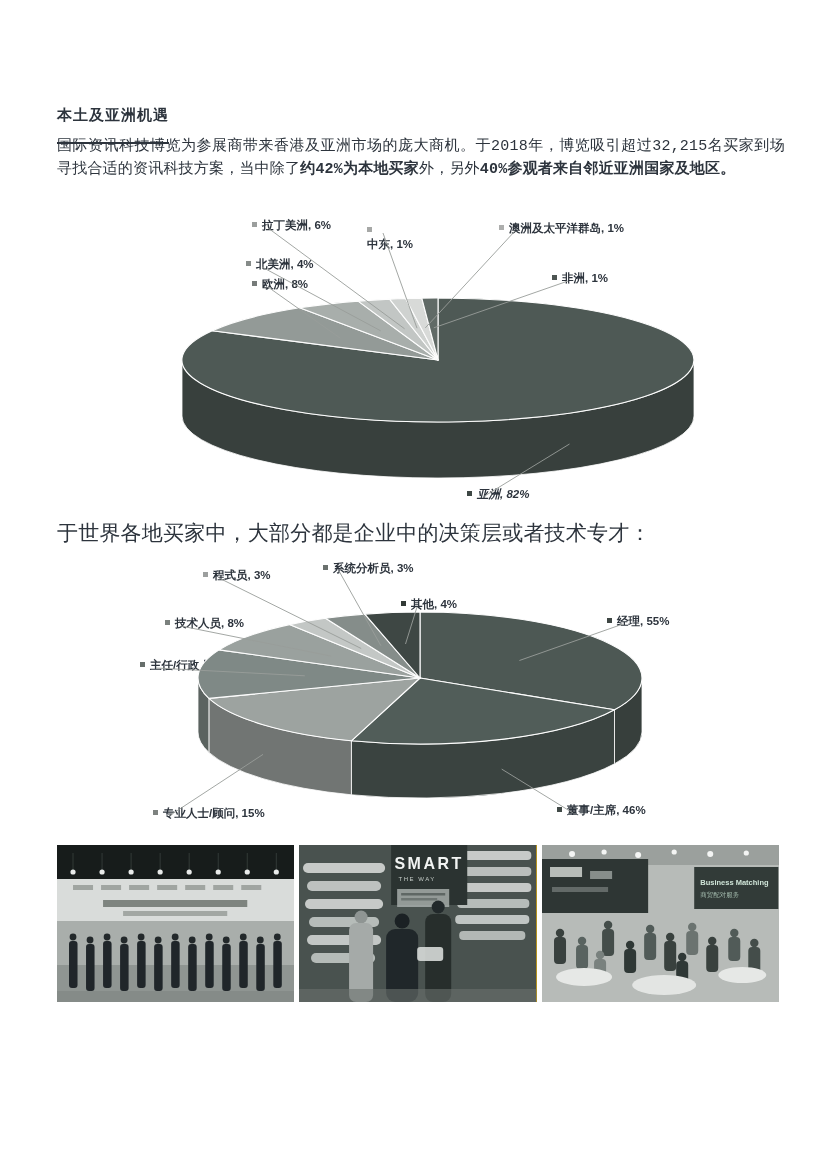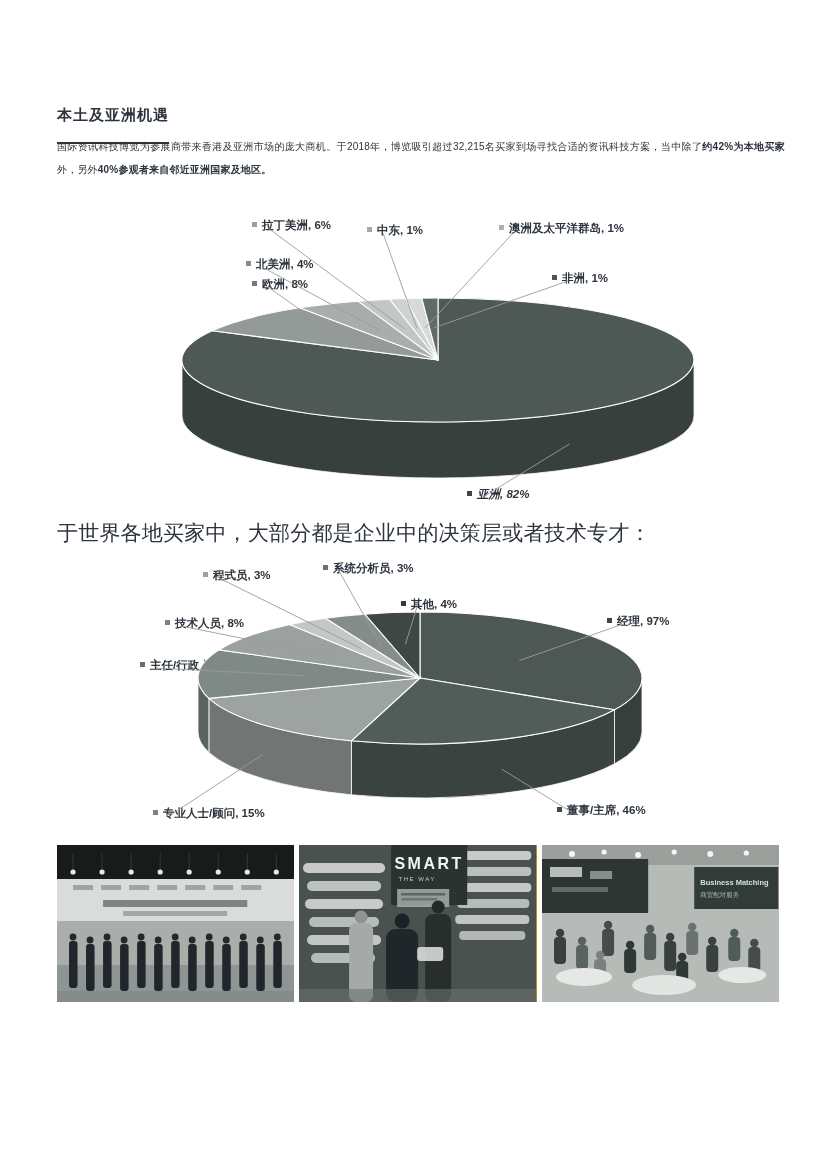--- a/index.html
+++ b/index.html
@@ -8,21 +8,21 @@
     font-family:"Liberation Sans","DejaVu Sans",sans-serif;color:#2d343d;
     overflow:hidden;
   }
   .heading{
     position:absolute;left:57px;top:106px;margin:0;
     font-size:15px;font-weight:bold;letter-spacing:1px;
     border-bottom:2px solid #2d343d;padding-bottom:17px;
   }
   .para{
     position:absolute;left:57px;top:135px;width:728px;margin:0;
-    font-size:10px;line-height:23px;text-align:justify;letter-spacing:.2px;
+    font-size:15px;line-height:23px;text-align:justify;letter-spacing:.2px;font-family:Liberation Mono, monospace;
   }
   .sub{
     position:absolute;left:57px;top:519px;margin:0;
     font-size:21px;letter-spacing:.2px;white-space:nowrap;
   }
   .chart{position:absolute;left:0;width:836px;height:300px;}
   #chart0{top:210px;}
   #chart1{top:550px;}
   .chart svg{position:absolute;left:0;top:0;z-index:2;pointer-events:none;}
   .pie-label{
@@ -73,21 +73,21 @@
         <span>欧洲, 8%</span>
       </div>
       <div class="pie-label" style="left: 246px; top: 47px;">
         <span class="sq" style="background: rgb(134, 139, 137);"></span>
         <span>北美洲, 4%</span>
       </div>
       <div class="pie-label" style="left: 252px; top: 8px;">
         <span class="sq" style="background: rgb(155, 158, 157);"></span>
         <span>拉丁美洲, 6%</span>
       </div>
-      <div class="pie-label" style="left: 367px; top: 13px;">
+      <div class="pie-label" style="left: 367px; top: 13px; flex-direction: column;">
         <span class="sq" style="background: rgb(166, 168, 166);"></span>
         <span>中东, 1%</span>
       </div>
       <div class="pie-label" style="left: 499px; top: 11px;">
         <span class="sq" style="background: rgb(173, 174, 173);"></span>
         <span>澳洲及太平洋群岛, 1%</span>
       </div>
       <div class="pie-label" style="left: 552px; top: 61px;">
         <span class="sq" style="background: rgb(77, 85, 82);"></span>
         <span>非洲, 1%</span>
@@ -114,21 +114,21 @@
         <line x1="573.0" y1="263.0" x2="501.7" y2="219.1" stroke="#989d9a" stroke-width="0.9"></line>
         <line x1="169.0" y1="266.0" x2="263.0" y2="204.4" stroke="#989d9a" stroke-width="0.9"></line>
         <line x1="156.0" y1="118.0" x2="304.8" y2="125.8" stroke="#989d9a" stroke-width="0.9"></line>
         <line x1="181.0" y1="76.0" x2="331.1" y2="106.1" stroke="#989d9a" stroke-width="0.9"></line>
         <line x1="219.0" y1="28.0" x2="361.2" y2="98.5" stroke="#989d9a" stroke-width="0.9"></line>
         <line x1="339.0" y1="21.0" x2="380.9" y2="95.7" stroke="#989d9a" stroke-width="0.9"></line>
         <line x1="417.0" y1="57.0" x2="405.5" y2="94.0" stroke="#989d9a" stroke-width="0.9"></line>
       </svg>
       <div class="pie-label" style="left: 607px; top: 64px;">
         <span class="sq" style="background: rgb(62, 70, 67);"></span>
-        <span>经理, 97%</span>
+        <span>经理, 55%</span>
       </div>
       <div class="pie-label" style="left: 557px; top: 253px;">
         <span class="sq" style="background: rgb(65, 74, 71);"></span>
         <span>董事/主席, 46%</span>
       </div>
       <div class="pie-label" style="left: 153px; top: 256px;">
         <span class="sq" style="background: rgb(126, 130, 128);"></span>
         <span>专业人士/顾问, 15%</span>
       </div>
       <div class="pie-label" style="left: 140px; top: 108px;">

